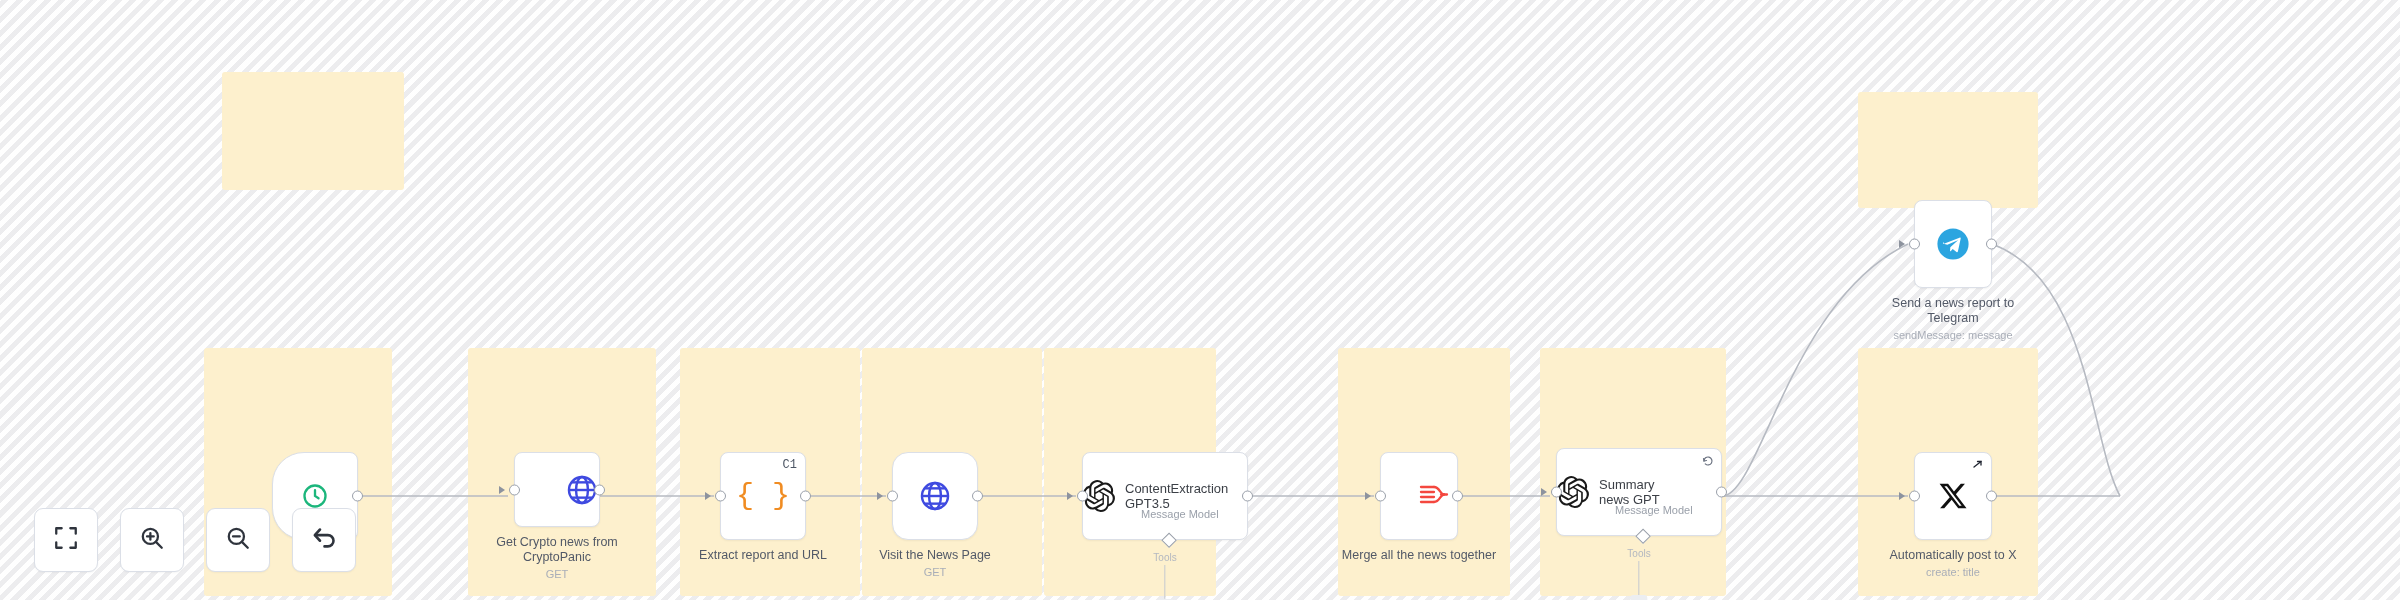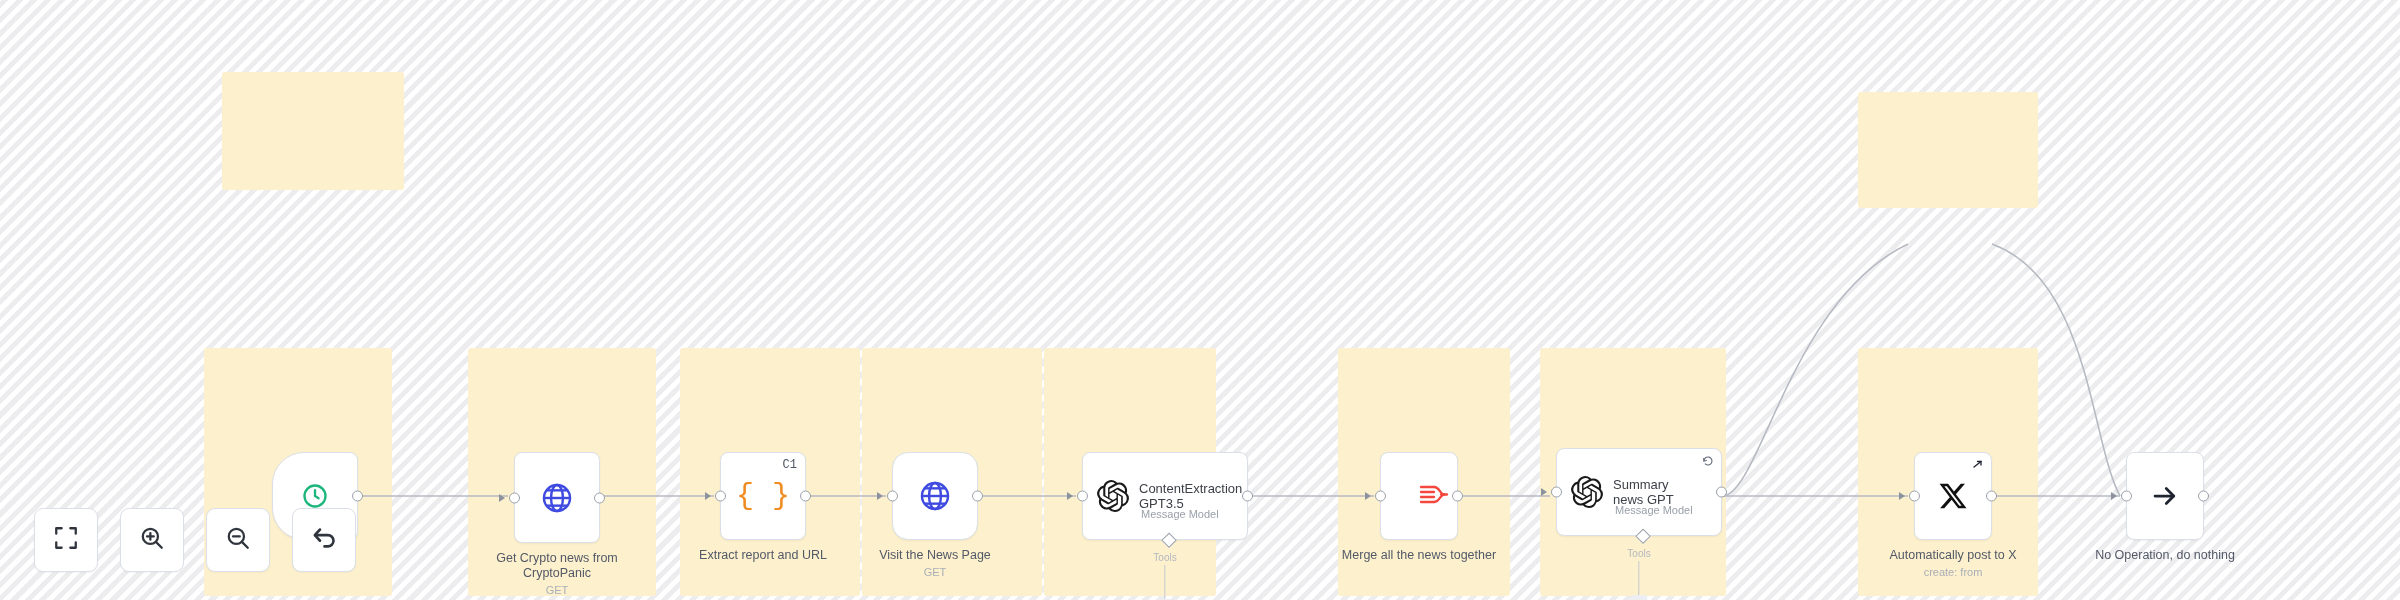--- a/index.html
+++ b/index.html
@@ -47,21 +47,20 @@
     border: 1.5px solid #dbdfe7;
     border-radius: 8px;
     box-sizing: border-box;
     display: flex;
     align-items: center;
     justify-content: center;
     box-shadow: 0 1px 2px rgba(0,0,0,0.05);
   }
   .node.wide {
     justify-content: flex-start;
-    padding-left: 14px;
     gap: 10px;
   }
   .node.trigger {
     border-top-left-radius: 32px;
     border-bottom-left-radius: 32px;
   }
 
   .node-icon {
     display: flex;
     align-items: center;
@@ -253,21 +252,21 @@
     <span class="node-icon">
       <svg width="28" height="28" viewBox="0 0 24 24" fill="none" stroke="#1cb67c" stroke-width="2" stroke-linecap="round">
         <circle cx="12" cy="12" r="9"></circle>
         <path d="M12 7v5l3 2"></path>
       </svg>
     </span>
     <span class="port out"></span>
     <span class="node-label">g in</span>
   </div>
 
-  <div class="node" id="n-get-crypto-news" style="left: 514px; top: 452px; width: 86px; height: 91px;">
+  <div class="node" id="n-get-crypto-news" style="left: 514px; top: 452px; width: 86px; height: 75px; justify-content: flex-end;">
     <span class="port-arrow"></span>
     <span class="port in"></span>
     <span class="node-icon globe-icon">
       <svg width="34" height="34" viewBox="0 0 24 24" fill="none" stroke="#3f4ae0" stroke-width="1.7">
         <circle cx="12" cy="12" r="9.2"></circle>
         <ellipse cx="12" cy="12" rx="4.2" ry="9.2"></ellipse>
         <line x1="2.8" y1="12" x2="21.2" y2="12"></line>
         <line x1="4.3" y1="6.6" x2="19.7" y2="6.6"></line>
         <line x1="4.3" y1="17.4" x2="19.7" y2="17.4"></line>
       </svg>
@@ -362,54 +361,57 @@
     <span class="node-inner-sub" style="position:absolute;left:58px;top:52px;">Message Model</span>
     <span class="port out"></span>
     <span class="tools-conn">
       <span class="tools-diamond"></span>
       <span class="tools-label">Tools</span>
       <span class="tools-line"></span>
       <span class="tools-plus">+</span>
     </span>
   </div>
 
+  <div class="node" id="n-send-telegram" style="left: 1914px; top: 200px; width: 78px; height: 88px;">
+    <span class="port-arrow"></span>
+    <span class="port in"></span>
+    <span class="node-icon">
+      <svg width="34" height="34" viewBox="0 0 24 24">
+        <circle cx="12" cy="12" r="11" fill="#2ca5e0"></circle>
+        <path d="M5.6 11.8l11-4.3c.5-.2 1 .1.8.8l-1.9 8.9c-.1.6-.5.7-1 .4l-2.7-2-1.3 1.3c-.2.2-.3.3-.6.3l.2-2.9 5.2-4.7c.2-.2 0-.3-.3-.1L8 12.6l-2.7-.8c-.6-.2-.6-.6.3-1z" fill="#ffffff"></path>
+      </svg>
+    </span>
+    <span class="port out"></span>
+    <span class="node-label">
+      <span>Send a news report to Telegram</span>
+      <span class="node-sublabel">sendMessage: message</span>
+    </span>
+  </div>
 
   <div class="node" id="n-post-to-x" style="left: 1914px; top: 452px; width: 78px; height: 88px;">
     <span class="port-arrow"></span>
     <span class="port in"></span>
     <span class="node-badge">
       <svg width="12" height="12" viewBox="0 0 24 24" fill="none" stroke="#1f2430" stroke-width="2.6" stroke-linecap="round">
         <path d="M4 16 L18 5"></path>
           <polyline points="11,5 18,5 18,12"></polyline>
       </svg>
     </span>
     <span class="node-icon">
       <svg width="30" height="30" viewBox="0 0 24 24" fill="#111111">
         <path d="M18.24 2.25h3.31l-7.23 8.26 8.5 11.24h-6.65l-5.21-6.82-5.97 6.82H1.67l7.73-8.84L1.25 2.25h6.82l4.71 6.23zm-1.17 17.52h1.84L7.07 4.13H5.1z"></path>
       </svg>
     </span>
     <span class="port out"></span>
     <span class="node-label">
       <span>Automatically post to X</span>
-      <span class="node-sublabel">create: from</span>
-    </span>
-  </div>
-
-  <div class="node" id="n-no-operation" style="left: 2126px; top: 452px; width: 78px; height: 88px;">
-    <span class="port-arrow"></span>
-    <span class="port in"></span>
-    <span class="node-icon">
-      <svg width="30" height="30" viewBox="0 0 24 24" fill="none" stroke="#1f2430" stroke-width="2.2" stroke-linecap="round" stroke-linejoin="round">
-        <line x1="4" y1="12" x2="19" y2="12"></line>
-        <polyline points="13,6 19,12 13,18"></polyline>
-      </svg>
-    </span>
-    <span class="port out"></span>
-    <span class="node-label">No Operation, do nothing</span>
-  </div>
+      <span class="node-sublabel">create: title</span>
+    </span>
+  </div>
+
 
   <div id="toolbar">
 
     <div class="tool-btn">
       <span>
         <svg width="26" height="26" viewBox="0 0 24 24" fill="none" stroke="#2f343d" stroke-width="2.1" stroke-linecap="round" stroke-linejoin="round">
           <polyline points="8,3 3,3 3,8"></polyline>
           <polyline points="16,3 21,3 21,8"></polyline>
           <polyline points="21,16 21,21 16,21"></polyline>
           <polyline points="3,16 3,21 8,21"></polyline>

